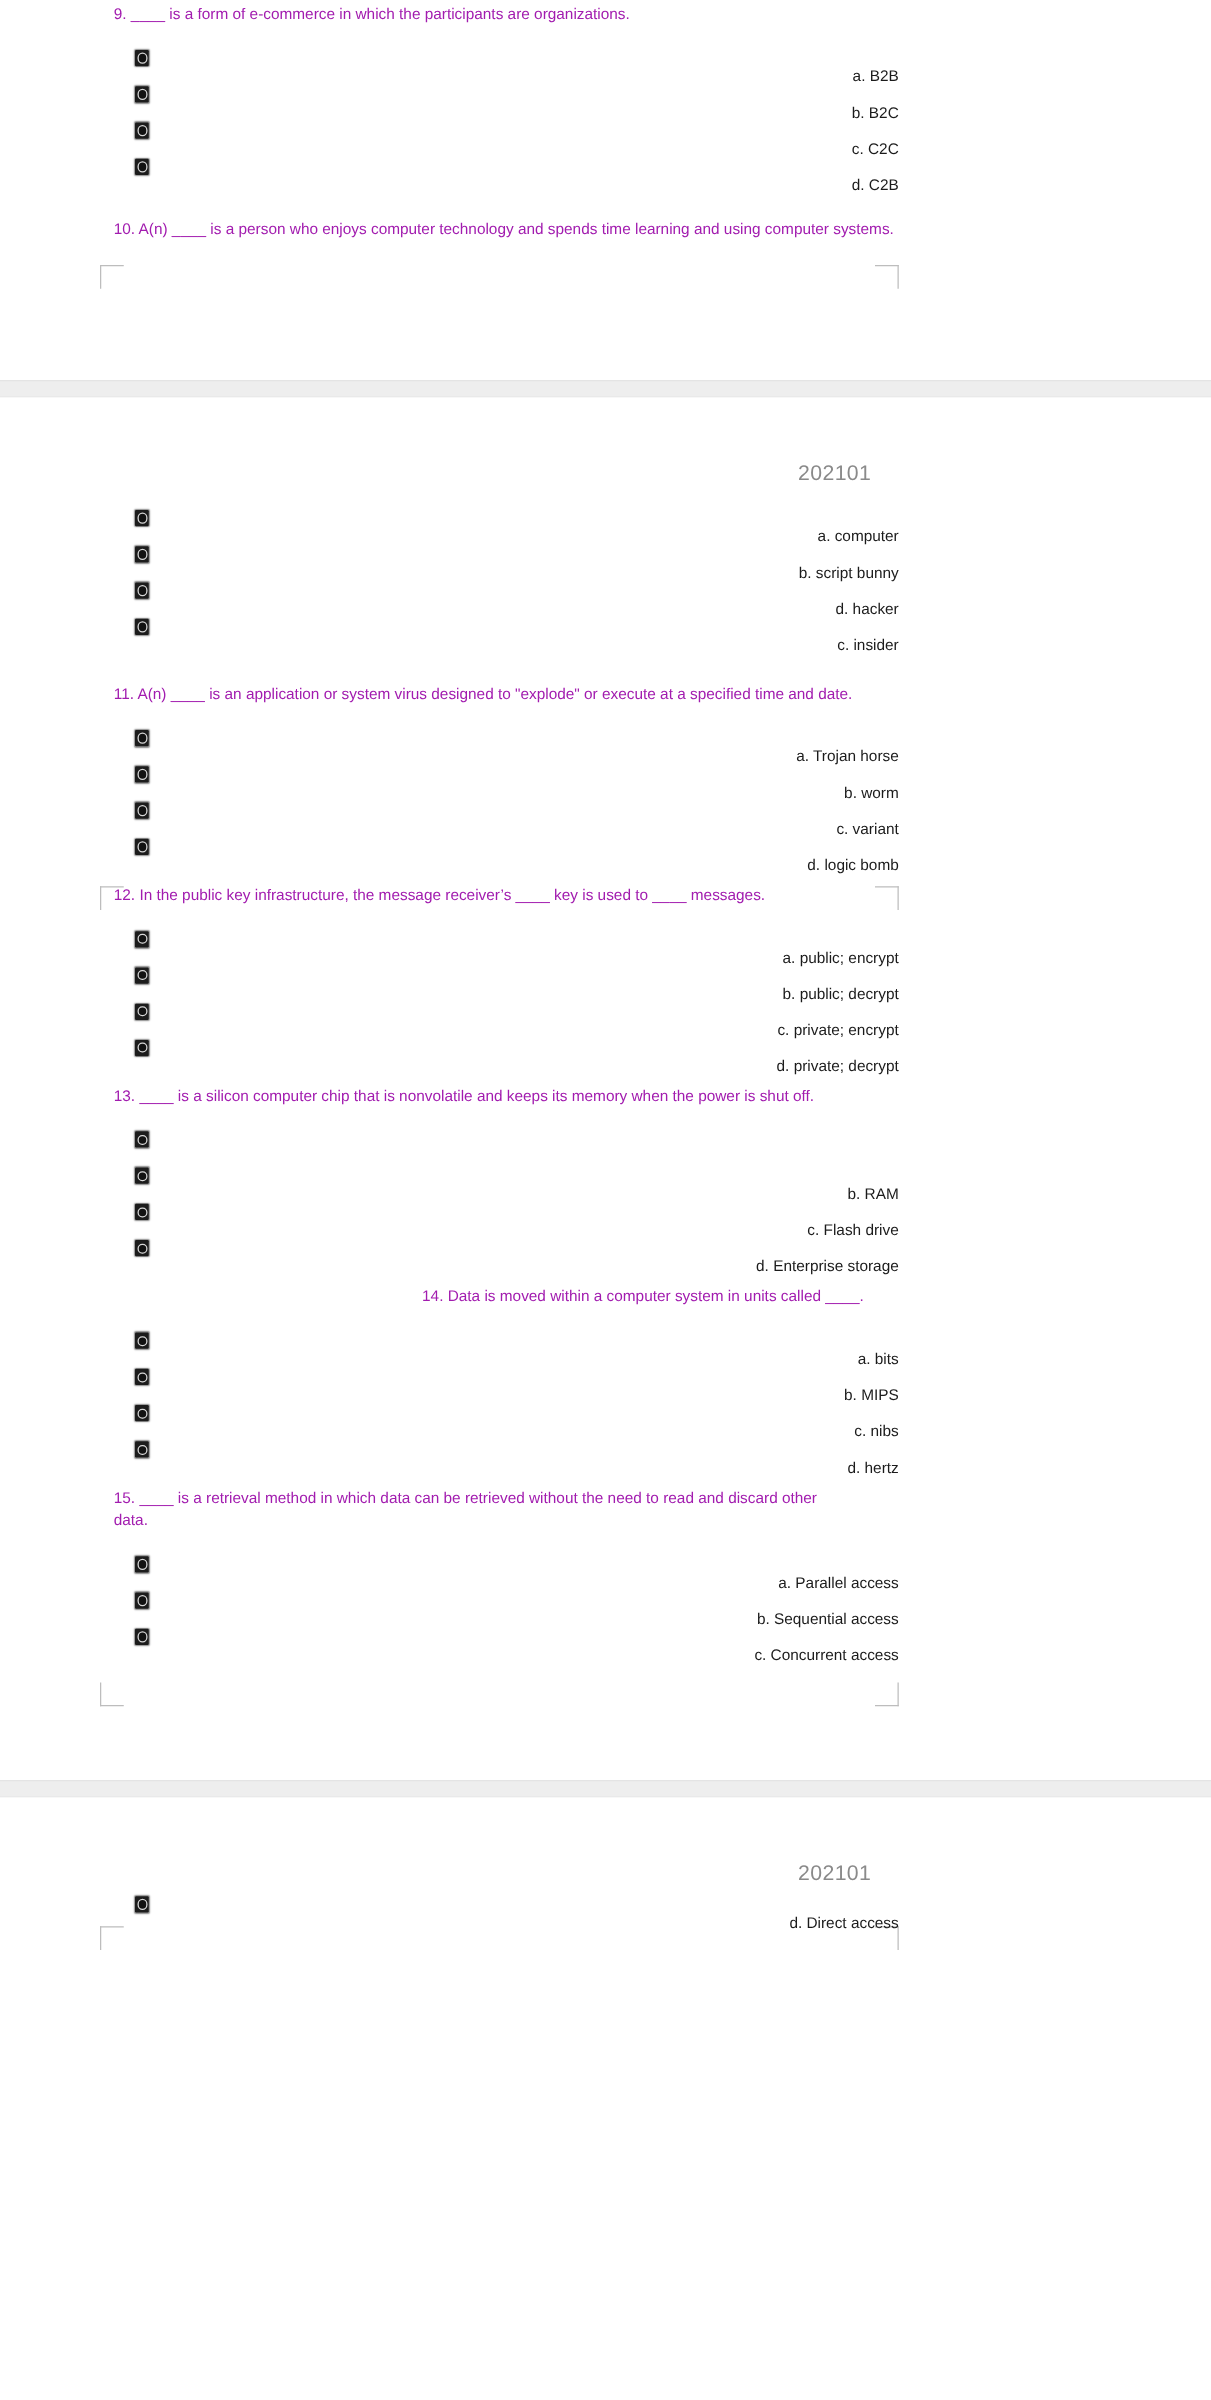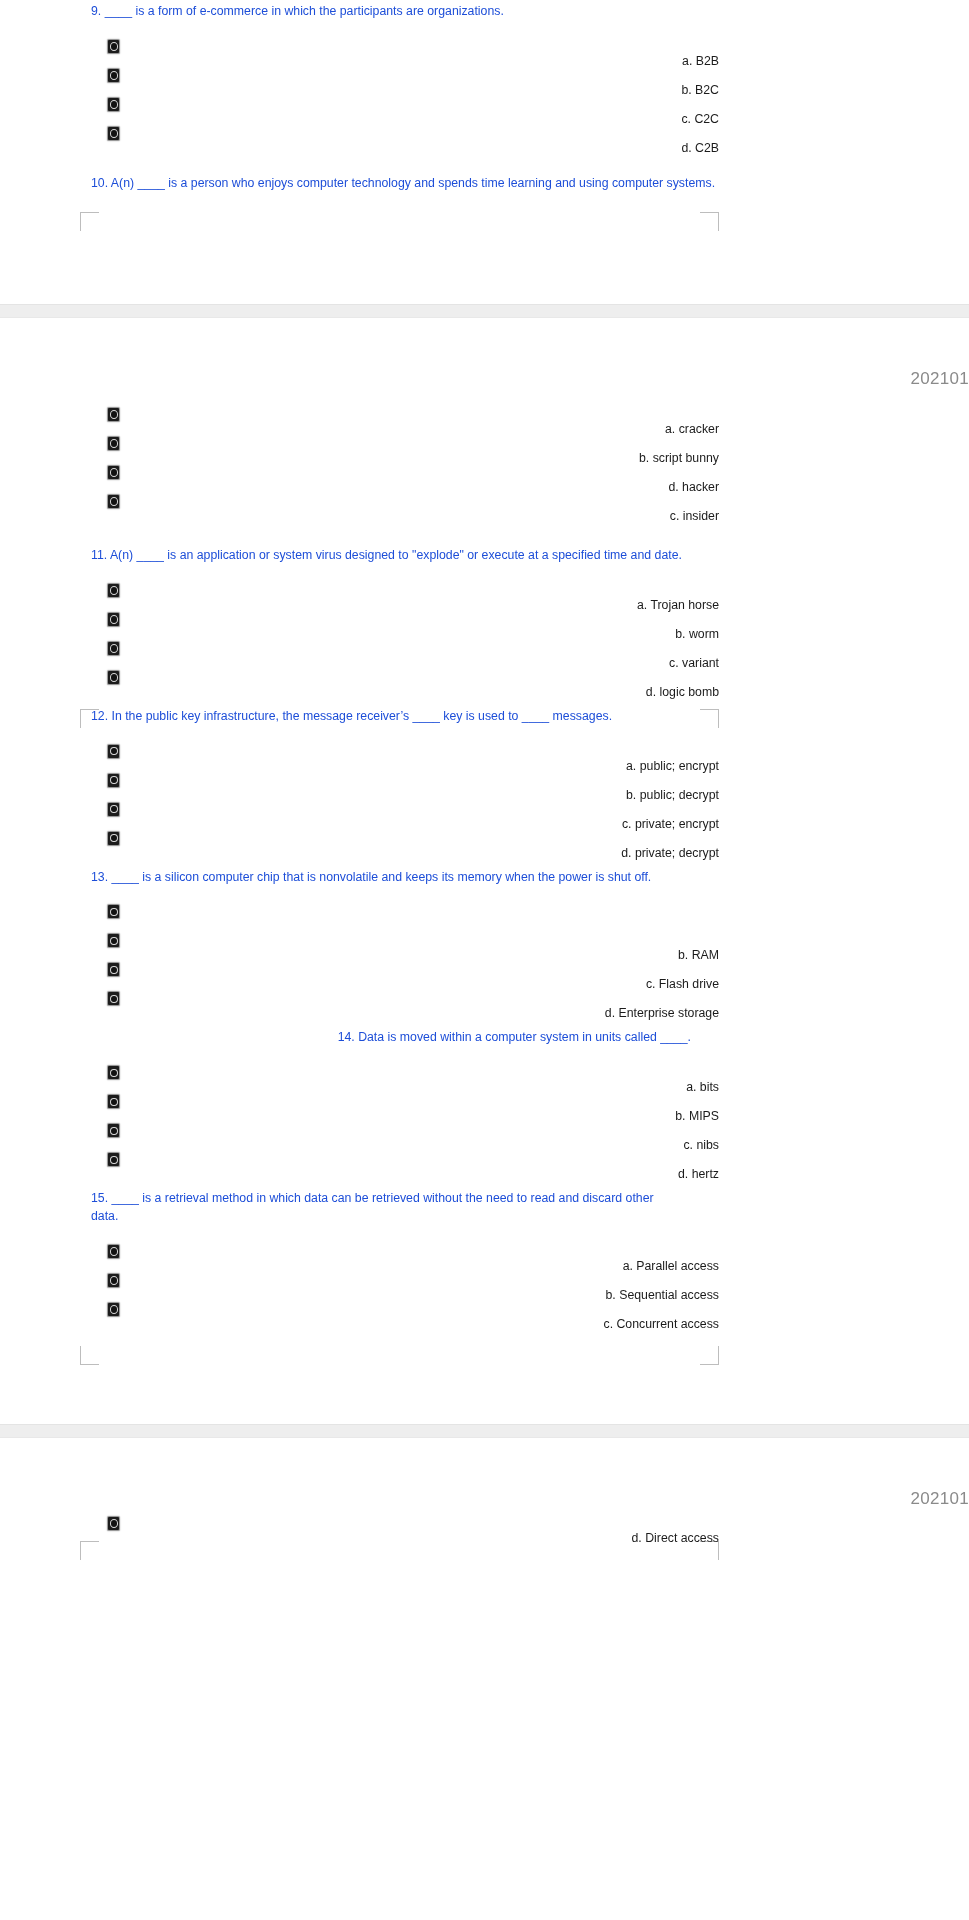--- a/index.html
+++ b/index.html
@@ -41,32 +41,33 @@
   .crop.tr { border-right: 1px solid #bdbdbd; border-top: 1px solid #bdbdbd; }
   .crop.bl { border-left: 1px solid #bdbdbd; border-bottom: 1px solid #bdbdbd; }
   .crop.br { border-right: 1px solid #bdbdbd; border-bottom: 1px solid #bdbdbd; }
 
   
   .page-header {
     text-align: right;
     color: #8a8a8a;
     font-size: 17px;
     letter-spacing: .3px;
+    padding-right: 272px;
     line-height: 1;
   }
 
   
   .content {
     padding-left: 91px;
     padding-right: 250px;
   }
   .question {
     font-size: 12.3px;
     line-height: 1.45;
-    color: #1d4ed8;
+    color: #a21caf;
     margin: 0;
     max-width: 600px;
   }
   .q-spacer-top { height: 19px; }
   .options {
     margin: 0;
     padding: 0;
     list-style: none;
     text-align: right;
   }
@@ -151,21 +152,21 @@
   <div class="crop tr" style="left:700px; top:391px;"></div>
   <div class="crop bl" style="left:80px; top:1028px;"></div>
   <div class="crop br" style="left:700px; top:1028px;"></div>
 
   <div class="content">
     <div style="height:21px;"></div>
 
     <ul class="options">
       <li class="option">
         <span class="radio-icon"></span>
-        <span class="option-label">a. cracker</span>
+        <span class="option-label">a. computer</span>
       </li>
       <li class="option">
         <span class="radio-icon"></span>
         <span class="option-label">b. script bunny</span>
       </li>
       <li class="option">
         <span class="radio-icon"></span>
         <span class="option-label">d. hacker</span>
       </li>
       <li class="option">

